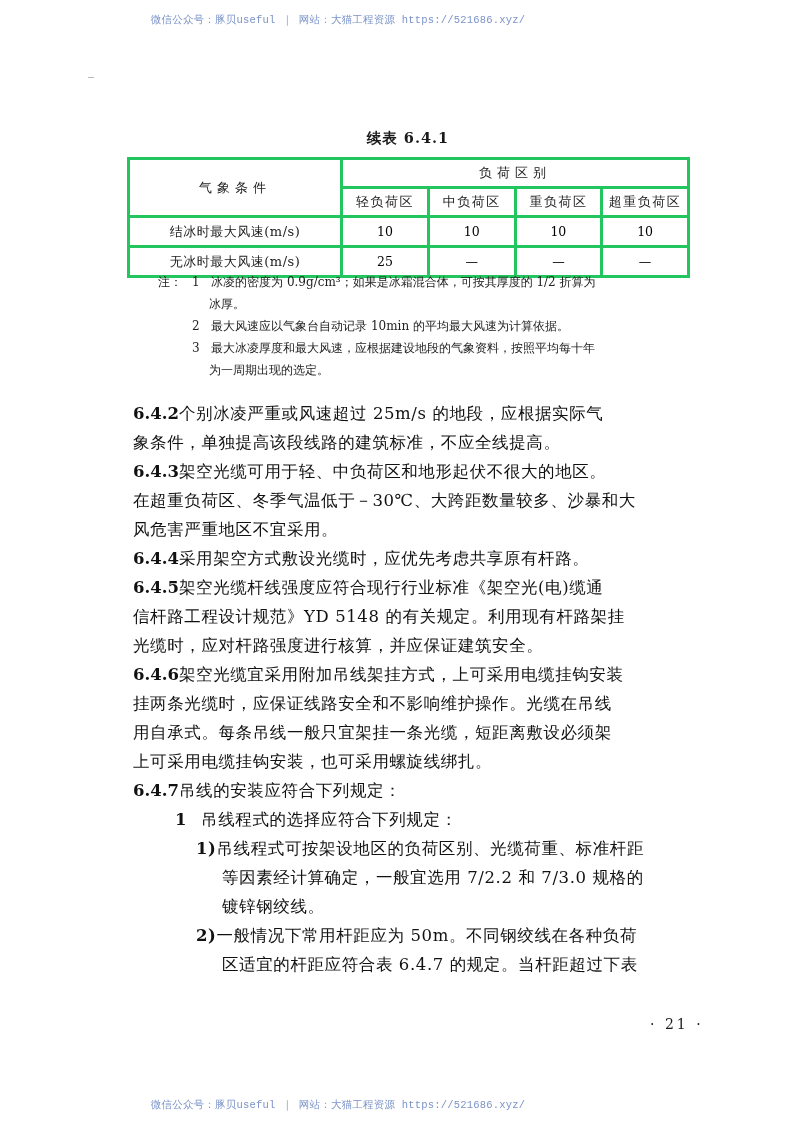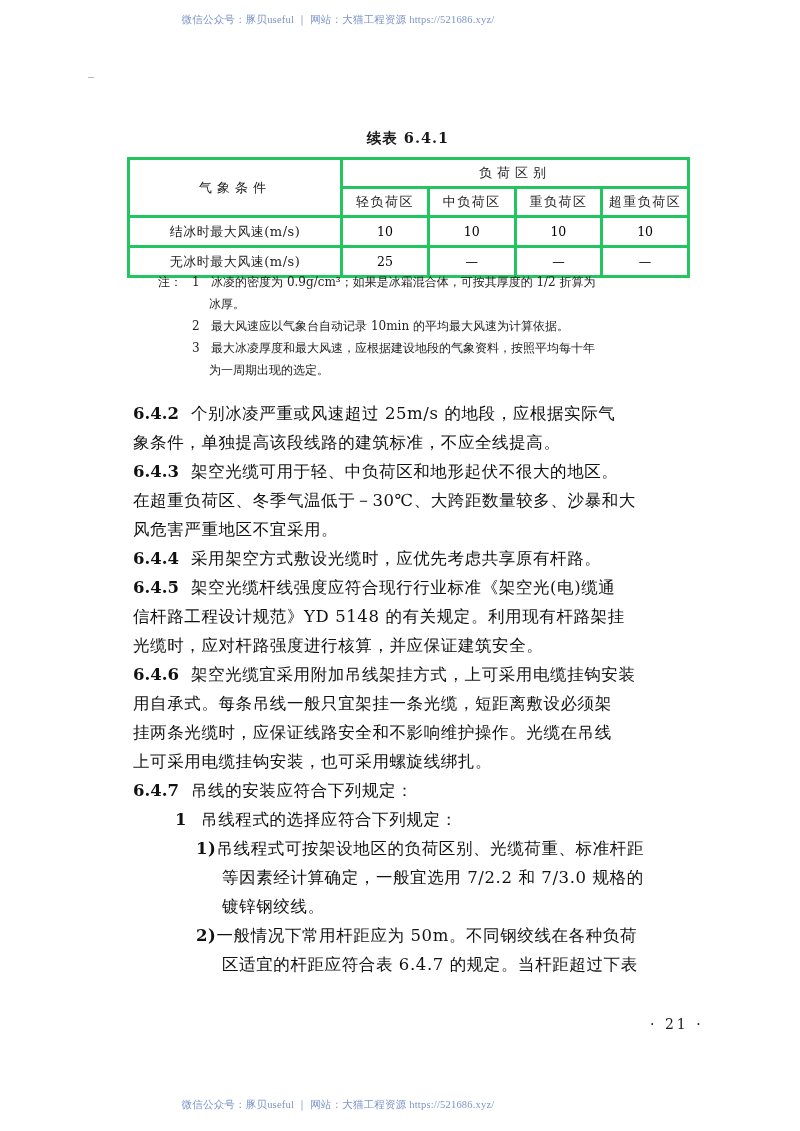--- a/index.html
+++ b/index.html
@@ -2,21 +2,21 @@
 <html><head>
 <meta charset="utf-8">
 <style>
   html, body { margin:0; padding:0; }
   body {
     width:800px; height:1131px; background:#ffffff; position:relative; overflow:hidden;
     font-family:"DejaVu Serif","Liberation Serif",serif; color:#1a1a1a;
   }
   .watermark {
     position:absolute; left:0; width:676px; text-align:center;
-    font-size:10.5px; color:#7a93c8; font-family:Liberation Serif, serif;
+    font-size:10.5px; color:#7a93c8; font-family:Liberation Mono, monospace;
     letter-spacing:0.2px;
   }
   .wm-top { top:13px; }
   .wm-bottom { top:1098px; }
   .mark { position:absolute; left:88px; top:77px; width:6px; height:1px; background:#bbb; }
 
   .table-title {
     position:absolute; top:129px; left:8px; width:800px; text-align:center;
     font-size:14.5px; font-weight:bold; letter-spacing:1px;
   }
@@ -36,21 +36,21 @@
   tr.row td { height:27px; }
   td.label { letter-spacing:0.5px; }
   td.val { font-size:12.5px; color:#000000; }
 
   .notes { position:absolute; left:158px; top:271px; width:540px; font-size:12px; line-height:22px; color:#222; }
   .note-line { position:relative; white-space:nowrap; }
   .note-prefix { display:inline-block; width:34px; }
 
   .body { position:absolute; left:133px; top:399px; width:560px; font-size:16.5px; line-height:29px; color:#111; }
   .para { white-space:nowrap; letter-spacing:0.6px; }
-  .secnum { font-weight:bold; font-family:"DejaVu Serif","Liberation Serif",serif; margin-right:12px; letter-spacing:0; }
+  .secnum { font-weight:bold; font-family:"DejaVu Serif","Liberation Serif",serif; letter-spacing:0; }
   .sub1 { padding-left:42px; }
   .sub1 .num { font-weight:bold; margin-right:14px; }
   .sub2 { padding-left:63px; }
   .sub2 .num { font-weight:bold; }
   .sub2-cont { padding-left:89px; }
   .page-num { position:absolute; left:632px; top:1016px; font-size:14px; letter-spacing:3px;margin-left:18px; }
 </style>
 </head>
 <body>
 
@@ -110,22 +110,22 @@
   <div class="para"><span>在超重负荷区、冬季气温低于－30℃、大跨距数量较多、沙暴和大</span></div>
   <div class="para"><span>风危害严重地区不宜采用。</span></div>
 
   <div class="para"><span class="secnum">6.4.4</span><span>采用架空方式敷设光缆时，应优先考虑共享原有杆路。</span></div>
 
   <div class="para"><span class="secnum">6.4.5</span><span>架空光缆杆线强度应符合现行行业标准《架空光(电)缆通</span></div>
   <div class="para"><span>信杆路工程设计规范》YD 5148 的有关规定。利用现有杆路架挂</span></div>
   <div class="para"><span>光缆时，应对杆路强度进行核算，并应保证建筑安全。</span></div>
 
   <div class="para"><span class="secnum">6.4.6</span><span>架空光缆宜采用附加吊线架挂方式，上可采用电缆挂钩安装</span></div>
+  <div class="para"><span>挂两条光缆时，应保证线路安全和不影响维护操作。光缆在吊线</span></div>
   <div class="para"><span>用自承式。每条吊线一般只宜架挂一条光缆，短距离敷设必须架</span></div>
-  <div class="para"><span>挂两条光缆时，应保证线路安全和不影响维护操作。光缆在吊线</span></div>
   <div class="para"><span>上可采用电缆挂钩安装，也可采用螺旋线绑扎。</span></div>
 
   <div class="para"><span class="secnum">6.4.7</span><span>吊线的安装应符合下列规定：</span></div>
 
   <div class="para sub1"><span class="num">1</span><span>吊线程式的选择应符合下列规定：</span></div>
 
   <div class="para sub2"><span class="num">1)</span><span>吊线程式可按架设地区的负荷区别、光缆荷重、标准杆距</span></div>
   <div class="para sub2-cont"><span>等因素经计算确定，一般宜选用 7/2.2 和 7/3.0 规格的</span></div>
   <div class="para sub2-cont"><span>镀锌钢绞线。</span></div>
 

